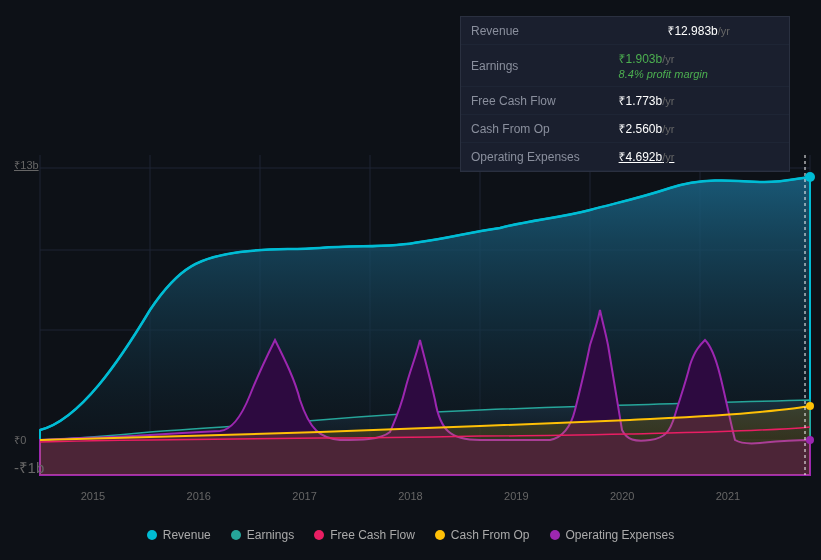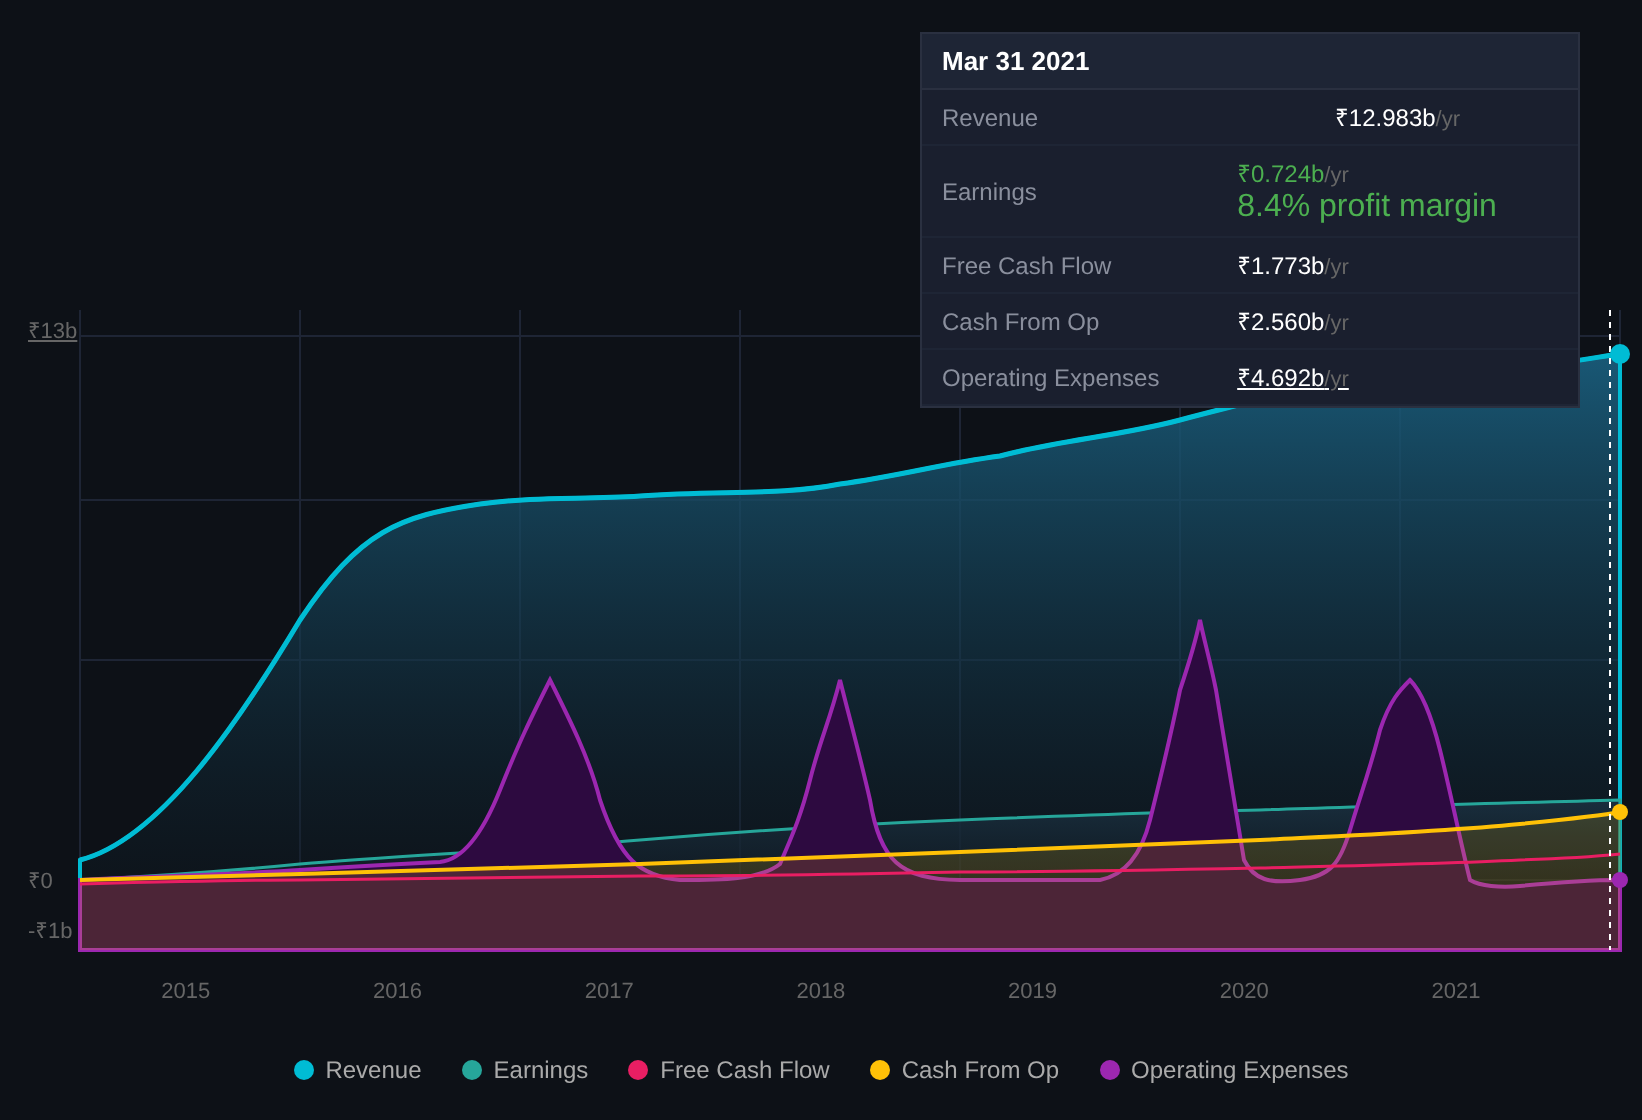--- a/index.html
+++ b/index.html
@@ -60,21 +60,21 @@
 
     .tooltip-table .value-col {
       color: #ffffff;
     }
 
     .val-cyan { color: #00bcd4; text-align: center; }
     .val-green { color: #4caf50; }
     .val-yellow { color: #ffc107; }
     .val-purple { color: #9c27b0; text-decoration: underline; }
     .val-teal { color: #26a69a; }
-    .profit-margin { color: #4caf50; font-size: 16px; }
+    .profit-margin { color: #4caf50; font-size: 11px; font-style: italic; }
 
     
     .y-label-top {
       position: absolute;
       top: 157px;
       left: 14px;
       font-size: 11px;
       color: #666;
       text-decoration: underline;
     }
@@ -84,21 +84,21 @@
       top: 432px;
       left: 14px;
       font-size: 11px;
       color: #666;
     }
 
     .y-label-neg {
       position: absolute;
       top: 457px;
       left: 14px;
-      font-size: 11px;
+      font-size: 15px;
       color: #666;
     }
 
     
     .x-labels {
       position: absolute;
       bottom: 58px;
       left: 0;
       right: 0;
       display: flex;
@@ -228,33 +228,32 @@
     <span class="x-label">2015</span>
     <span class="x-label">2016</span>
     <span class="x-label">2017</span>
     <span class="x-label">2018</span>
     <span class="x-label">2019</span>
     <span class="x-label">2020</span>
     <span class="x-label">2021</span>
   </div>
 
   <div class="tooltip-box">
-    <div class="tooltip-date">Mar 31 2021</div>
     <table class="tooltip-table">
       <tbody>
           <tr>
         <td class="label-col">Revenue</td>
         <td class="value-col val-cyan">
           <span>₹12.983b</span><span style="color:#666;font-size:11px">/yr</span>
         </td>
       </tr>
       <tr>
         <td class="label-col">Earnings</td>
         <td class="value-col">
-          <span class="val-green">₹0.724b</span><span style="color:#666;font-size:11px">/yr</span><br>
+          <span class="val-green">₹1.903b</span><span style="color:#666;font-size:11px">/yr</span><br>
           <span class="profit-margin">8.4% profit margin</span>
         </td>
       </tr>
       <tr>
         <td class="label-col">Free Cash Flow</td>
         <td class="value-col val-teal">
           <span>₹1.773b</span><span style="color:#666;font-size:11px">/yr</span>
         </td>
       </tr>
       <tr>

